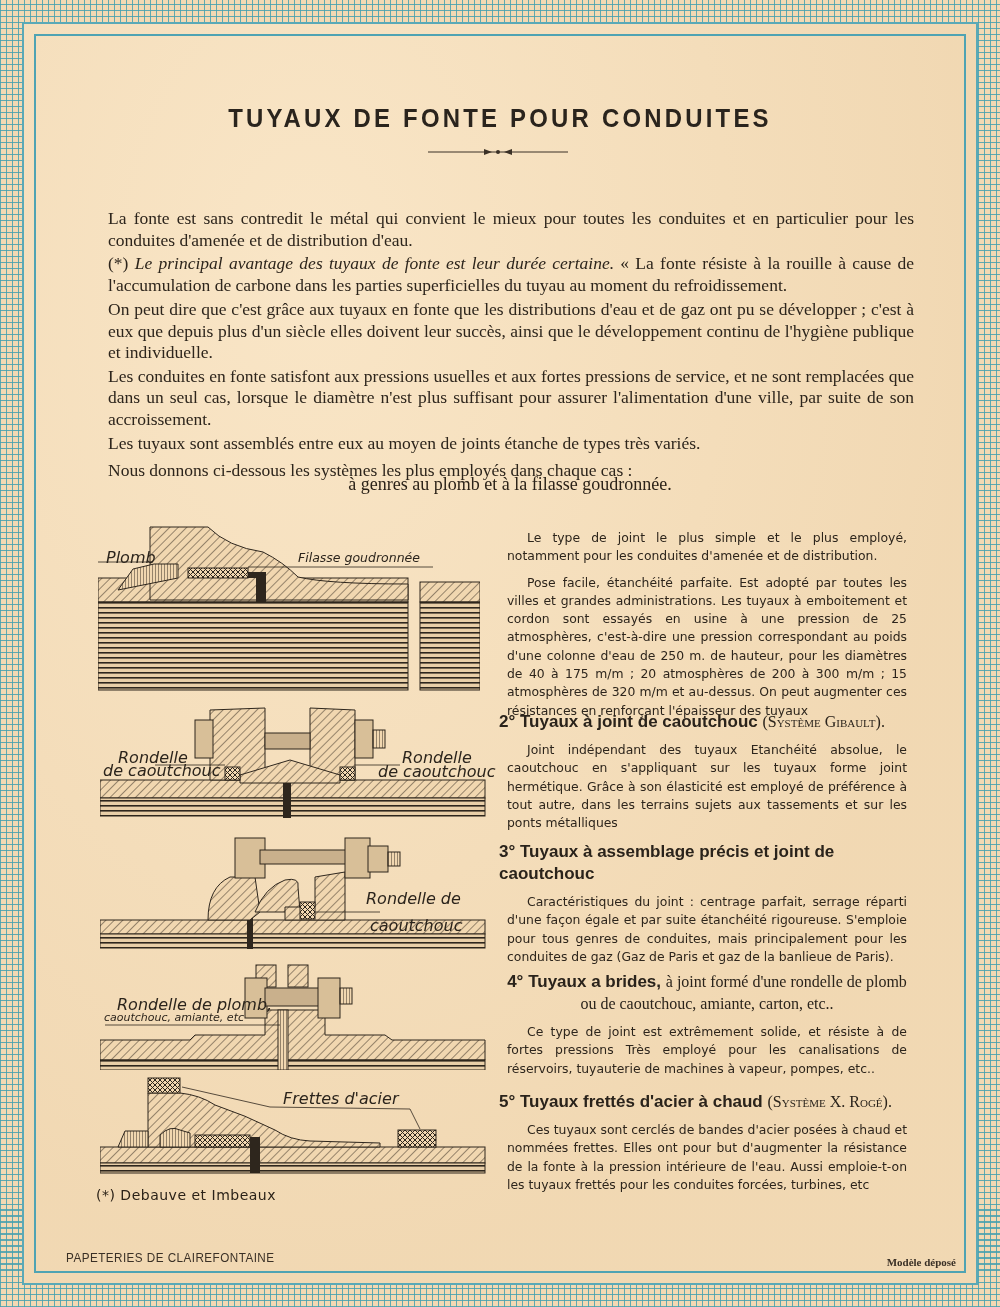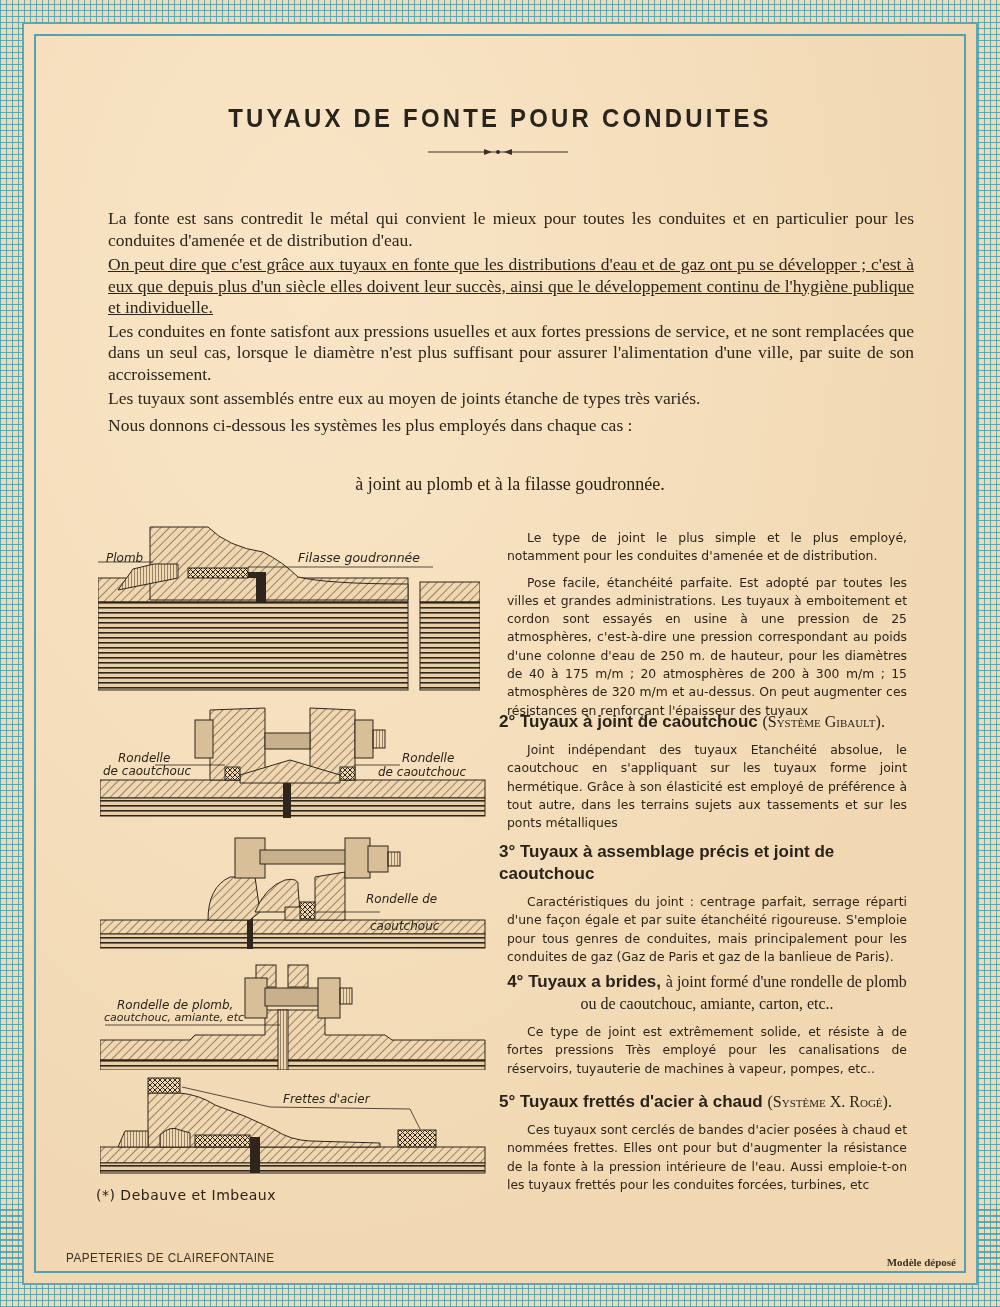--- a/index.html
+++ b/index.html
@@ -56,21 +56,21 @@
   .sh {
     font-family: "Liberation Sans", sans-serif; font-weight: bold; font-size: 17px;
     line-height: 22px; margin-bottom: 3px; color: #2a231b; text-align: left;
     transform-origin: left; 
   }
   .sh .serif { font-family: "Liberation Serif", serif; font-weight: normal; font-size: 16px; }
   .sh .sc { font-variant: small-caps; }
   .fig { position: absolute; }
   .fig-label {
     position: absolute; font-family: "DejaVu Sans", sans-serif; font-style: italic;
-    font-size: 12px; color: #2b241c; white-space: nowrap; line-height: 12px;
+    font-size: 16px; color: #2b241c; white-space: nowrap; line-height: 12px;
   }
   .footnote {
     position: absolute; left: 96px; top: 1187px;
     font-family: "DejaVu Sans", sans-serif; font-size: 14px; letter-spacing: 0.5px;
   }
   .footer-left {
     position: absolute; left: 66px; top: 1250px;
     font-family: "Liberation Sans", sans-serif; font-size: 13px; letter-spacing: 0.5px;
     transform: scaleX(0.9); transform-origin: left; color: #3a3026;
   }
@@ -89,28 +89,29 @@
 
 <svg class="ornament" viewBox="0 0 140 8">
   <line x1="0" y1="4" x2="140" y2="4" stroke="#3a3026" stroke-width="1"></line>
   <polygon points="56,1 64,4 56,7" fill="#3a3026"></polygon>
   <polygon points="84,1 76,4 84,7" fill="#3a3026"></polygon>
   <circle cx="70" cy="4" r="2" fill="#3a3026"></circle>
 </svg>
 
 <div class="body-text" style="top:180px;margin-top:28px;">
   <p style="text-indent:0;"><span>La fonte est sans contredit le métal qui convient le mieux pour toutes les conduites et en particulier pour les conduites d'amenée et de distribution d'eau.</span></p>
-  <p style="margin-top:3px;text-decoration:underline;"><span>On peut dire que c'est grâce aux tuyaux en fonte que les distributions d'eau et de gaz ont pu se développer ; c'est à eux que depuis plus d'un siècle elles doivent leur succès, ainsi que le développement continu de l'hygiène publique et individuelle.</span></p>
+  <p style="margin-top:2px;"><span>(*) </span><span class="it">Le principal avantage des tuyaux de fonte est leur durée certaine.</span><span> « La fonte résiste à la rouille à cause de l'accumulation de carbone dans les parties superficielles du tuyau au moment du refroidissement.</span></p>
+  <p style="margin-top:3px;"><span>On peut dire que c'est grâce aux tuyaux en fonte que les distributions d'eau et de gaz ont pu se développer ; c'est à eux que depuis plus d'un siècle elles doivent leur succès, ainsi que le développement continu de l'hygiène publique et individuelle.</span></p>
   <p style="margin-top:2px;"><span>Les conduites en fonte satisfont aux pressions usuelles et aux fortes pressions de service, et ne sont remplacées que dans un seul cas, lorsque le diamètre n'est plus suffisant pour assurer l'alimentation d'une ville, par suite de son accroissement.</span></p>
   <p style="margin-top:3px;"><span>Les tuyaux sont assemblés entre eux au moyen de joints étanche de types très variés.</span></p>
   <p style="margin-top:5px;"><span>Nous donnons ci-dessous les systèmes les plus employés dans chaque cas :</span></p>
 </div>
 
 <div class="sec1">
-  <div style="font-size:18px;">à joint au plomb et à la filasse goudronnée.</div>
+  <div style="font-size:18px;">à genres au plomb et à la filasse goudronnée.</div>
 </div>
 
 <div class="right-col" style="top:521px;">
   <p class="indent">Le type de joint le plus simple et le plus employé, notamment pour les conduites d'amenée et de distribution.</p>
   <p class="indent">Pose facile, étanchéité parfaite. Est adopté par toutes les villes et grandes administrations. Les tuyaux à emboitement et cordon sont essayés en usine à une pression de 25 atmosphères, c'est-à-dire une pression correspondant au poids d'une colonne d'eau de 250 m. de hauteur, pour les diamètres de 40 à 175 m/m ; 20 atmosphères de 200 à 300 m/m ; 15 atmosphères de 320 m/m et au-dessus. On peut augmenter ces résistances en renforçant l'épaisseur des tuyaux</p>
 </div>
 
 <div class="right-col" style="top:711px;">
   <div class="sh">
     <span>2°</span>

